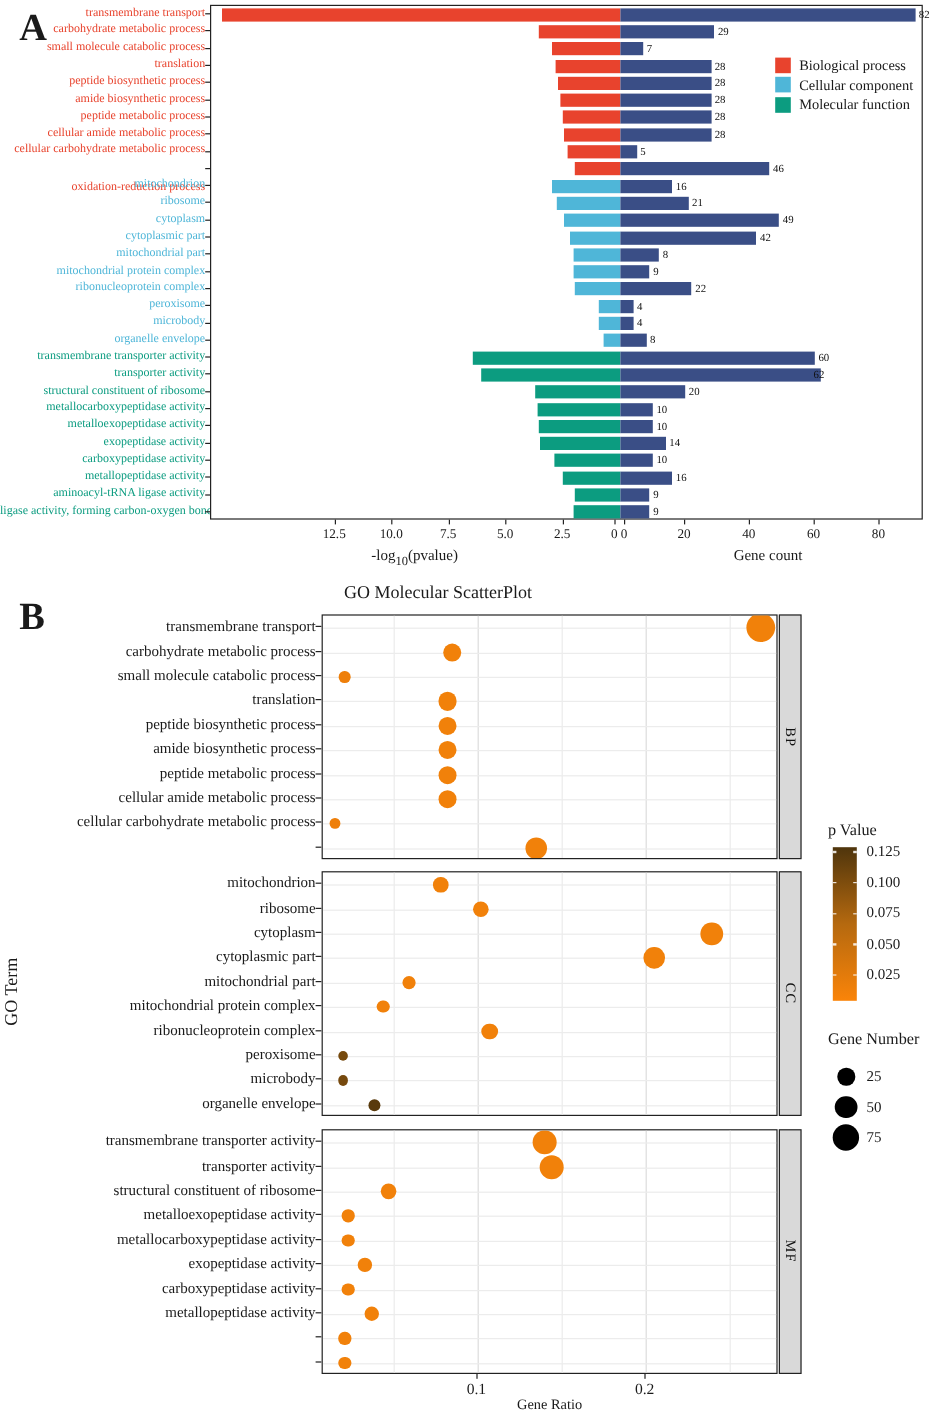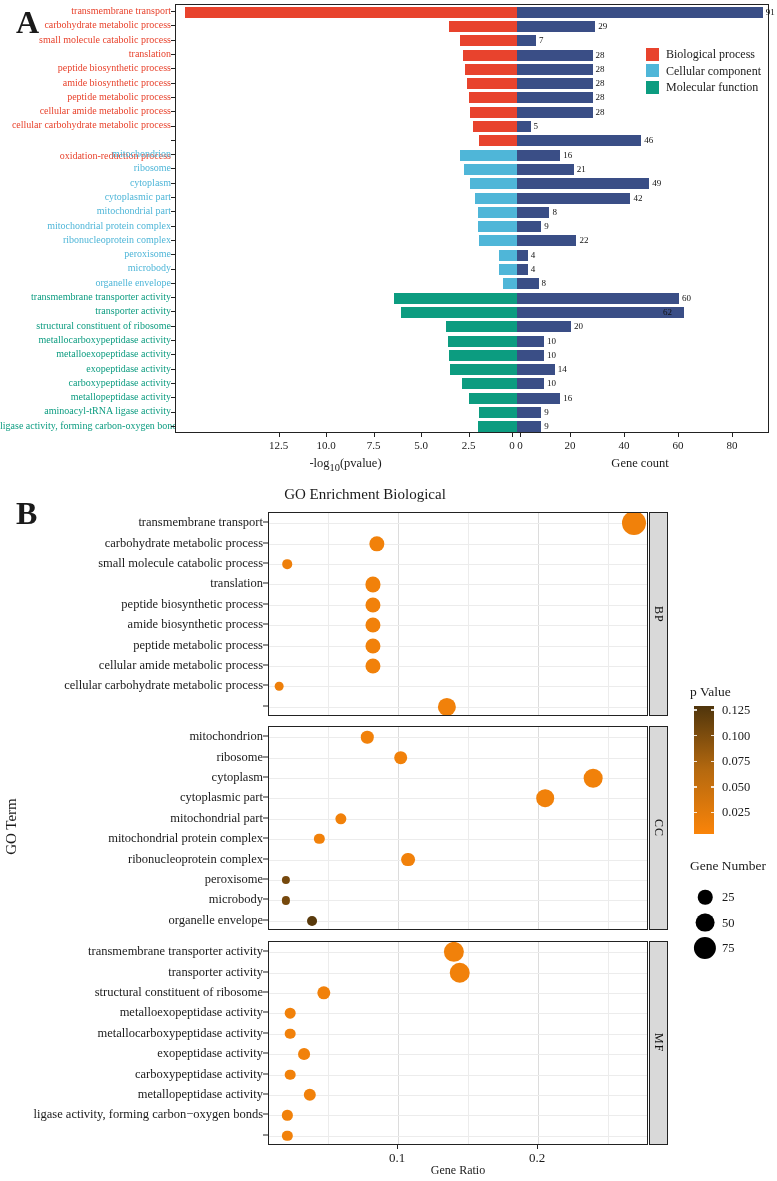--- a/index.html
+++ b/index.html
@@ -110,21 +110,21 @@
       <div class="a-term" style="top: 386.1px; color: rgb(12, 156, 128);">metallopeptidase activity</div>
       <div class="a-ytick" style="top: 393.25px;"></div>
       <div class="a-term" style="top: 400.4px; color: rgb(12, 156, 128);">aminoacyl-tRNA ligase activity</div>
       <div class="a-ytick" style="top: 407.55px;"></div>
       <div class="a-term" style="top: 414.7px; color: rgb(12, 156, 128);">ligase activity, forming carbon-oxygen bonds</div>
       <div class="a-ytick" style="top: 421.85px;"></div>
     </div>
   <div class="abs" id="plotA">
       <div class="a-bar" style="left: 8.5px; top: 1.65px; width: 332.5px; background: rgb(232, 67, 45);"></div>
       <div class="a-bar" style="left: 341px; top: 1.65px; width: 245.7px; background: rgb(58, 78, 134);"></div>
-      <div class="a-count" style="left: 589.7px; top: 1.65px;">91</div>
+      <div class="a-count" style="left: 589.7px; top: 1.65px;">82</div>
       <div class="a-bar" style="left: 272.6px; top: 15.95px; width: 68.4px; background: rgb(232, 67, 45);"></div>
       <div class="a-bar" style="left: 341px; top: 15.95px; width: 78.3px; background: rgb(58, 78, 134);"></div>
       <div class="a-count" style="left: 422.3px; top: 15.95px;">29</div>
       <div class="a-bar" style="left: 284px; top: 30.25px; width: 57px; background: rgb(232, 67, 45);"></div>
       <div class="a-bar" style="left: 341px; top: 30.25px; width: 18.9px; background: rgb(58, 78, 134);"></div>
       <div class="a-count" style="left: 362.9px; top: 30.25px;">7</div>
       <div class="a-bar" style="left: 286.85px; top: 44.55px; width: 54.15px; background: rgb(232, 67, 45);"></div>
       <div class="a-bar" style="left: 341px; top: 44.55px; width: 75.6px; background: rgb(58, 78, 134);"></div>
       <div class="a-count" style="left: 419.6px; top: 44.55px;">28</div>
       <div class="a-bar" style="left: 288.75px; top: 58.85px; width: 52.25px; background: rgb(232, 67, 45);"></div>
@@ -173,21 +173,21 @@
       <div class="a-bar" style="left: 341px; top: 259.05px; width: 10.8px; background: rgb(58, 78, 134);"></div>
       <div class="a-count" style="left: 354.8px; top: 259.05px;">4</div>
       <div class="a-bar" style="left: 326.75px; top: 273.35px; width: 14.25px; background: rgb(79, 182, 216);"></div>
       <div class="a-bar" style="left: 341px; top: 273.35px; width: 21.6px; background: rgb(58, 78, 134);"></div>
       <div class="a-count" style="left: 365.6px; top: 273.35px;">8</div>
       <div class="a-bar" style="left: 217.5px; top: 287.65px; width: 123.5px; background: rgb(12, 156, 128);"></div>
       <div class="a-bar" style="left: 341px; top: 287.65px; width: 162px; background: rgb(58, 78, 134);"></div>
       <div class="a-count" style="left: 506px; top: 287.65px;">60</div>
       <div class="a-bar" style="left: 225.1px; top: 301.95px; width: 115.9px; background: rgb(12, 156, 128);"></div>
       <div class="a-bar" style="left: 341px; top: 301.95px; width: 167.4px; background: rgb(58, 78, 134);"></div>
-      <div class="a-count" style="left: 487px; top: 301.95px;">62</div>
+      <div class="a-count" style="left: 502px; top: 301.95px;">62</div>
       <div class="a-bar" style="left: 269.94px; top: 316.25px; width: 71.06px; background: rgb(12, 156, 128);"></div>
       <div class="a-bar" style="left: 341px; top: 316.25px; width: 54px; background: rgb(58, 78, 134);"></div>
       <div class="a-count" style="left: 398px; top: 316.25px;">20</div>
       <div class="a-bar" style="left: 272.03px; top: 330.55px; width: 68.97px; background: rgb(12, 156, 128);"></div>
       <div class="a-bar" style="left: 341px; top: 330.55px; width: 27px; background: rgb(58, 78, 134);"></div>
       <div class="a-count" style="left: 371px; top: 330.55px;">10</div>
       <div class="a-bar" style="left: 272.98px; top: 344.85px; width: 68.02px; background: rgb(12, 156, 128);"></div>
       <div class="a-bar" style="left: 341px; top: 344.85px; width: 27px; background: rgb(58, 78, 134);"></div>
       <div class="a-count" style="left: 371px; top: 344.85px;">10</div>
       <div class="a-bar" style="left: 273.55px; top: 359.15px; width: 67.45px; background: rgb(12, 156, 128);"></div>
@@ -241,21 +241,21 @@
         <div class="lgA-sw" style="background: rgb(79, 182, 216);"></div>
         <div class="lgA-lab">Cellular component</div>
       </div>
       <div class="lgA-row">
         <div class="lgA-sw" style="background: rgb(12, 156, 128);"></div>
         <div class="lgA-lab">Molecular function</div>
       </div>
     </div>
 
   <div class="abs panel-letter" style="left:16px;top:497px;">B</div>
-  <div class="abs" id="titleB">GO Enrichment Biological</div>
+  <div class="abs" id="titleB">GO Molecular ScatterPlot</div>
   <div class="abs" id="goterm">GO Term</div>
   <div id="facetsB">
       <div class="abs b-labels" style="top: 512px;">
         <div class="b-term" style="top: 10.2px;">transmembrane transport</div>
         <div class="b-ytick" style="top: 10.2px;"></div>
         <div class="b-term" style="top: 30.6px;">carbohydrate metabolic process</div>
         <div class="b-ytick" style="top: 30.6px;"></div>
         <div class="b-term" style="top: 51px;">small molecule catabolic process</div>
         <div class="b-ytick" style="top: 51px;"></div>
         <div class="b-term" style="top: 71.4px;">translation</div>
@@ -364,21 +364,20 @@
         <div class="b-term" style="top: 71.4px;">metalloexopeptidase activity</div>
         <div class="b-ytick" style="top: 71.4px;"></div>
         <div class="b-term" style="top: 91.8px;">metallocarboxypeptidase activity</div>
         <div class="b-ytick" style="top: 91.8px;"></div>
         <div class="b-term" style="top: 112.2px;">exopeptidase activity</div>
         <div class="b-ytick" style="top: 112.2px;"></div>
         <div class="b-term" style="top: 132.6px;">carboxypeptidase activity</div>
         <div class="b-ytick" style="top: 132.6px;"></div>
         <div class="b-term" style="top: 153px;">metallopeptidase activity</div>
         <div class="b-ytick" style="top: 153px;"></div>
-        <div class="b-term" style="top: 173.4px;">ligase activity, forming carbon−oxygen bonds</div>
         <div class="b-ytick" style="top: 173.4px;"></div>
         <div class="b-ytick" style="top: 193.8px;"></div>
       </div>
       <div class="facet" style="top: 941px;">
         <div class="gv" style="left: 58.893px; background: rgb(236, 236, 236);"></div>
         <div class="gv" style="left: 129.004px; background: rgb(220, 220, 220);"></div>
         <div class="gv" style="left: 199.114px; background: rgb(236, 236, 236);"></div>
         <div class="gv" style="left: 269.225px; background: rgb(220, 220, 220);"></div>
         <div class="gv" style="left: 339.336px; background: rgb(236, 236, 236);"></div>
         <div class="gh" style="top: 10.2px; background: rgb(236, 236, 236);"></div>

